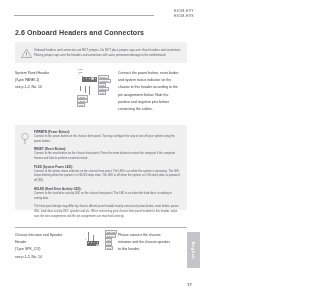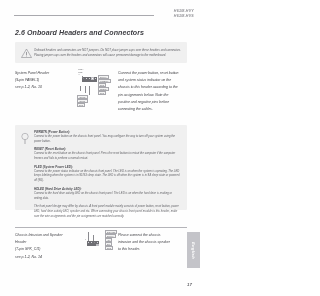--- a/index.html
+++ b/index.html
@@ -7,21 +7,20 @@
     width: 200px; height: 296px;
     background: #ffffff;
     font-family: "Liberation Sans", sans-serif;
     overflow: hidden;
   }
   .page {
     position: relative;
     width: 200px; height: 296px;
     background: #fefefe;
     padding: 0;
-    font-style: italic;
   }
 
   
   .header {
     position: absolute;
     top: 9px; right: 6px;
     text-align: right;
     line-height: 1.45;
   }
   .header .model {

